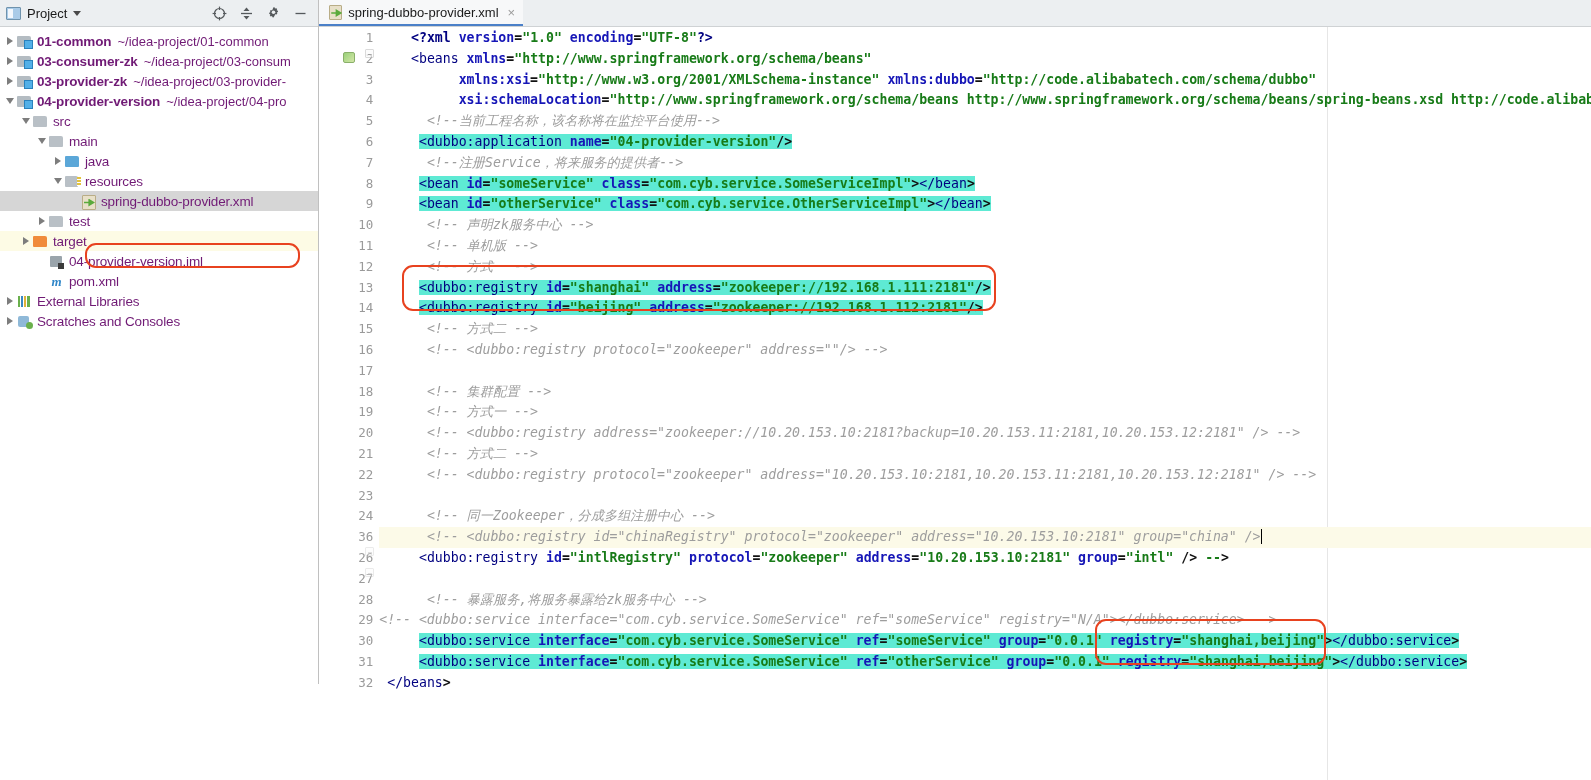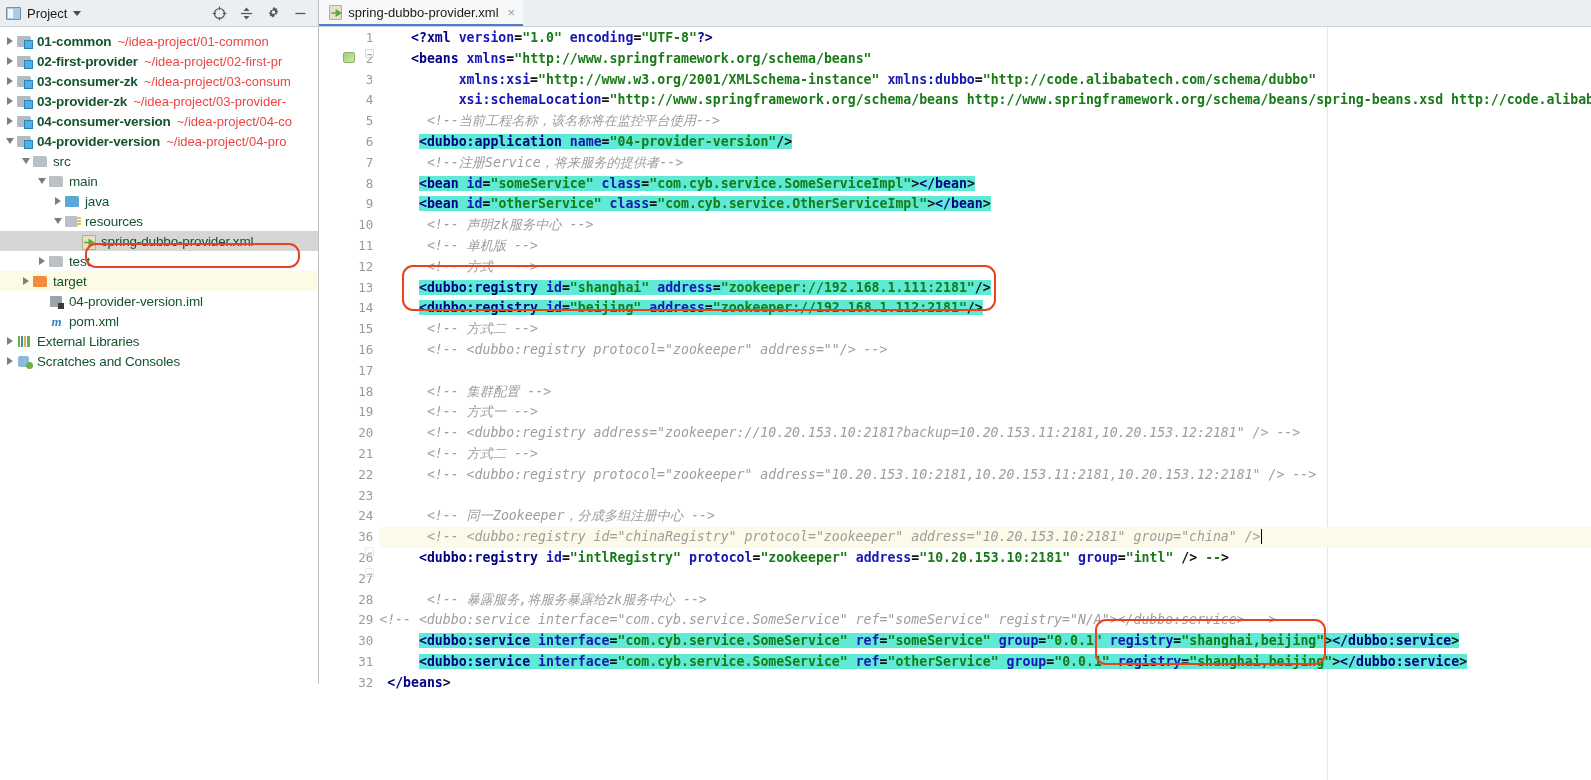--- a/index.html
+++ b/index.html
@@ -99,26 +99,26 @@
   }
   .arrow.down i {
     border-left: 4.5px solid transparent;
     border-right: 4.5px solid transparent;
     border-top: 6px solid #7d7d7d;
   }
   .arrow.none i { border: none; }
   .nm {
     font-weight: bold;
     font-size: 13.5px;
-    color: #14532d;
+    color: #701a75;
     letter-spacing: -0.15px;
   }
   .nm.plain { font-weight: normal; }
   .path {
-    color: #ef4444;
+    color: #701a75;
     font-size: 13px;
     margin-left: 6px;
     font-weight: normal;
   }
   .ico {
     width: 17px; min-width:17px; height: 15px;
     margin-right: 4px;
     position: relative;
     display:inline-block;
   }
@@ -297,21 +297,21 @@
     height: 20.8px;
     line-height: 20.8px;
     white-space: pre;
     position: relative;
     font-family: "DejaVu Sans Mono", monospace;
     font-size: 13.2px;
   }
   .cline.caretline { background:#fcfae8; }
   .seg { white-space: pre; }
   .hl { background:#5eead4; }
-  .t-tag { color:#000080; font-weight:bold;text-align:right; }
+  .t-tag { color:#000080; font-weight:normal;text-align:right; }
   .t-attr { color:#1616b7; font-weight:bold; }
   .t-val { color:#187b18; font-weight:bold; }
   .t-punc { color:#111111; font-weight:bold; }
   .t-pi   { color:#000080; font-weight:bold; }
   .t-comment { color:#9d9d9d; font-style: italic; }
   .caret {
     display:inline-block; width:1px; height:15px;
     background:#000; vertical-align:-3px;
   }
 
@@ -372,49 +372,31 @@
           <span class="ico module"></span>
           <span class="nm">01-common</span>
           <span class="path">~/idea-project/01-common</span>
         </div>
         <div class="row">
           <span style="display: inline-block; width: 4px; min-width: 4px;"></span>
           <span class="arrow right">
             <i></i>
           </span>
           <span class="ico module"></span>
-          <span class="nm">02-first-provider</span>
-          <span class="path">~/idea-project/02-first-pr</span>
-        </div>
-        <div class="row">
-          <span style="display: inline-block; width: 4px; min-width: 4px;"></span>
-          <span class="arrow right">
-            <i></i>
-          </span>
-          <span class="ico module"></span>
           <span class="nm">03-consumer-zk</span>
           <span class="path">~/idea-project/03-consum</span>
         </div>
         <div class="row">
           <span style="display: inline-block; width: 4px; min-width: 4px;"></span>
           <span class="arrow right">
             <i></i>
           </span>
           <span class="ico module"></span>
           <span class="nm">03-provider-zk</span>
           <span class="path">~/idea-project/03-provider-</span>
-        </div>
-        <div class="row">
-          <span style="display: inline-block; width: 4px; min-width: 4px;"></span>
-          <span class="arrow right">
-            <i></i>
-          </span>
-          <span class="ico module"></span>
-          <span class="nm">04-consumer-version</span>
-          <span class="path">~/idea-project/04-co</span>
         </div>
         <div class="row">
           <span style="display: inline-block; width: 4px; min-width: 4px;"></span>
           <span class="arrow down">
             <i></i>
           </span>
           <span class="ico module"></span>
           <span class="nm">04-provider-version</span>
           <span class="path">~/idea-project/04-pro</span>
         </div>

